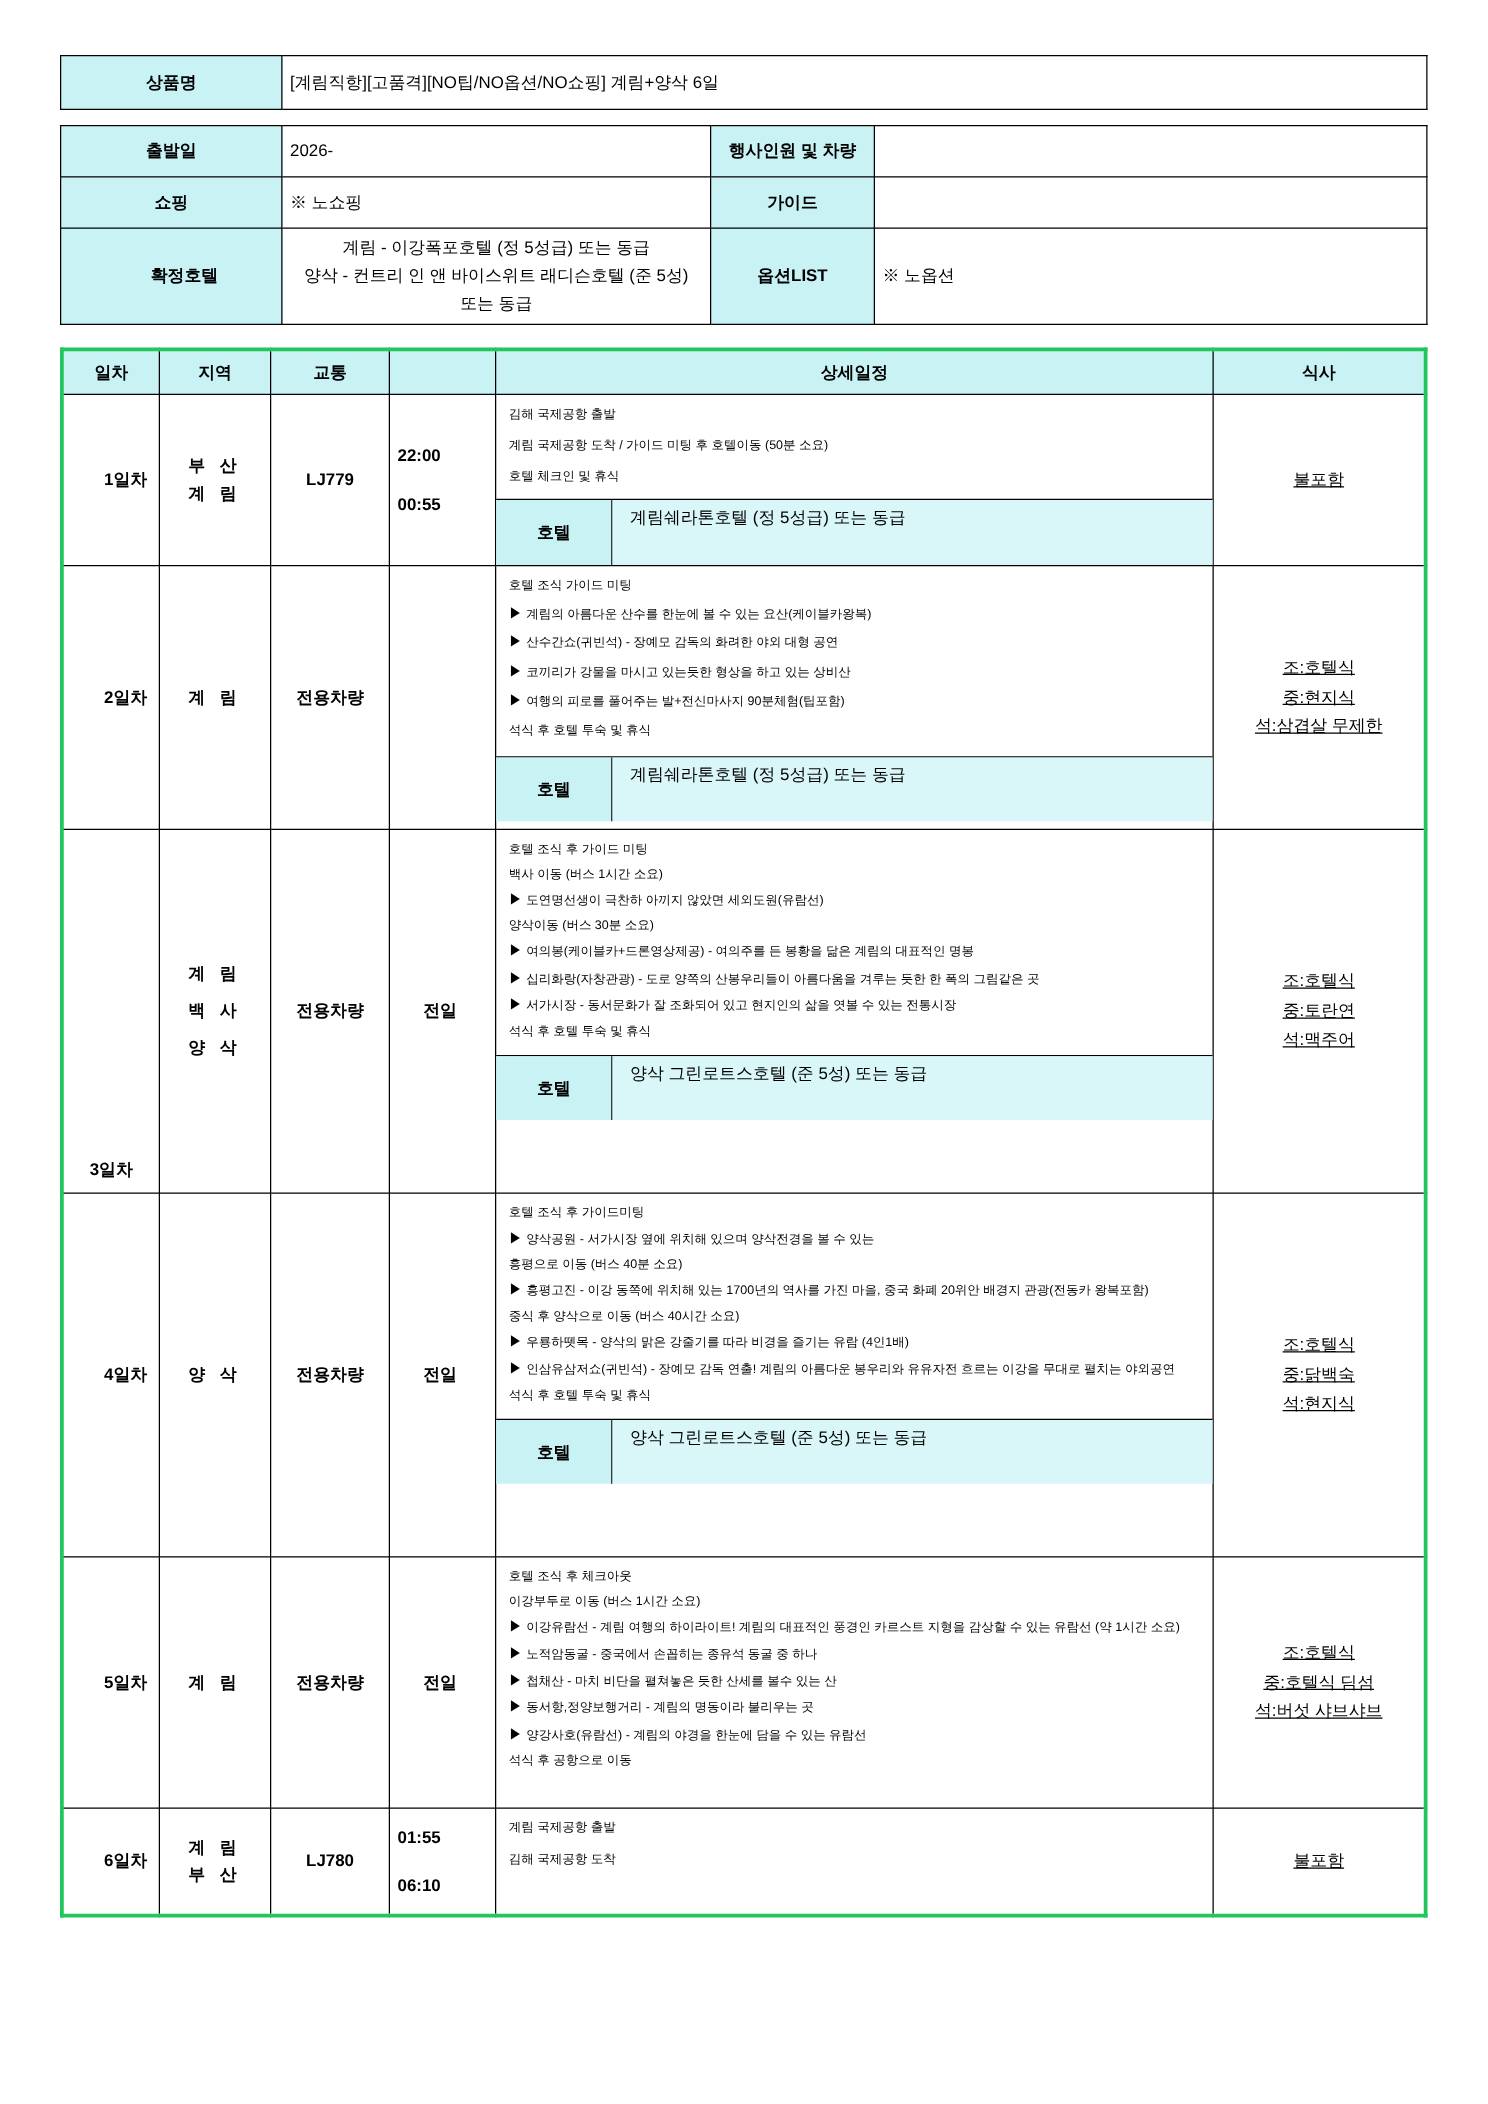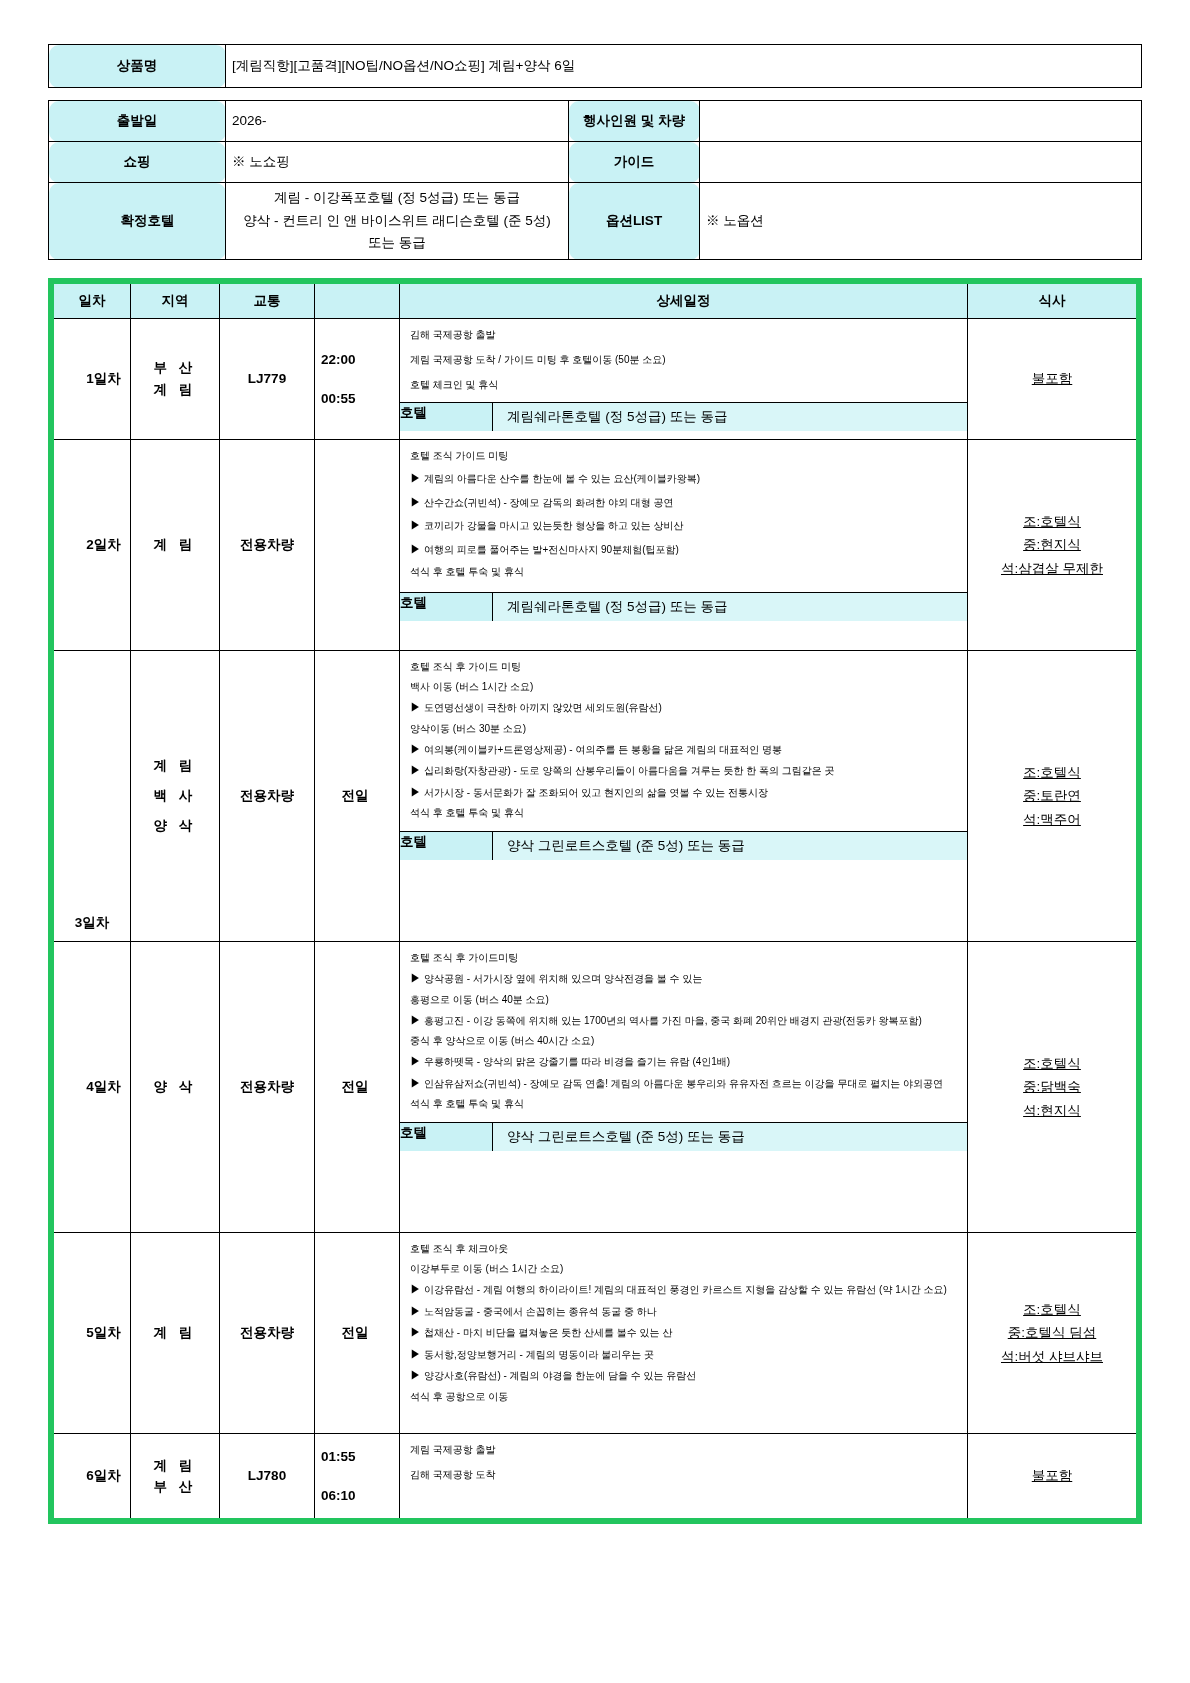--- a/index.html
+++ b/index.html
@@ -25,40 +25,40 @@
     table-layout: fixed;
     width: 100%;
   }
   td, th {
     border: 1px solid #000;
     padding: 3px 6px;
     font-size: 13.5px;
     vertical-align: middle;
     line-height: 1.45;
   }
-  .cyan { background: #c9f2f5; border-radius: 10px; }
+  .cyan { background: #c9f2f5; }
   .hdr-center { text-align: center; font-weight: bold; }
   .center { text-align: center; }
 
   
   .t-product td { height: 36px; }
   .t-product .label { width: 164px; }
 
   .gap-8 { height: 12px; }
 
   
   .t-info td { height: 34px; margin-left: 43px; }
   .t-info .l1 { width: 164px; }
   .t-info .v1 { width: 330px; }
   .t-info .l2 { width: 118px; }
 
   .gap-16 { height: 18px; }
 
   
-  .t-itin { border: 6px solid #22c55e; }
+  .t-itin { border: 3px solid #22c55e; }
   .t-itin th {
     background: #c9f2f5;
     font-weight: bold;
     font-size: 13.5px;
     height: 28px;
     text-align: center;
   }
   .col-day   { width: 64px; }
   .col-area  { width: 76px; }
   .col-trans { width: 82px; }
@@ -102,23 +102,24 @@
     font-size: 11px;
   }
   .hotel-row {
     display: flex;
     border-top: 1px solid #000;
   }
   .hotel-label {
     width: 92px;
     flex: 0 0 92px;
     background: #c9f2f5;
+    text-align: center;
     font-weight: bold;
     font-size: 13.5px;
-    padding: 0 0;
+    padding: 16px 0;
     border-right: 1px solid #000;
   }
   .hotel-value {
     flex: 1 1 auto;
     background: #d9f6f8;
     font-size: 13.5px;
     padding: 4px 0 4px 14px;
   }
   .time-stack { line-height: 2.9; }
   .detail-tight .detail-line { margin-bottom: 7px; }

